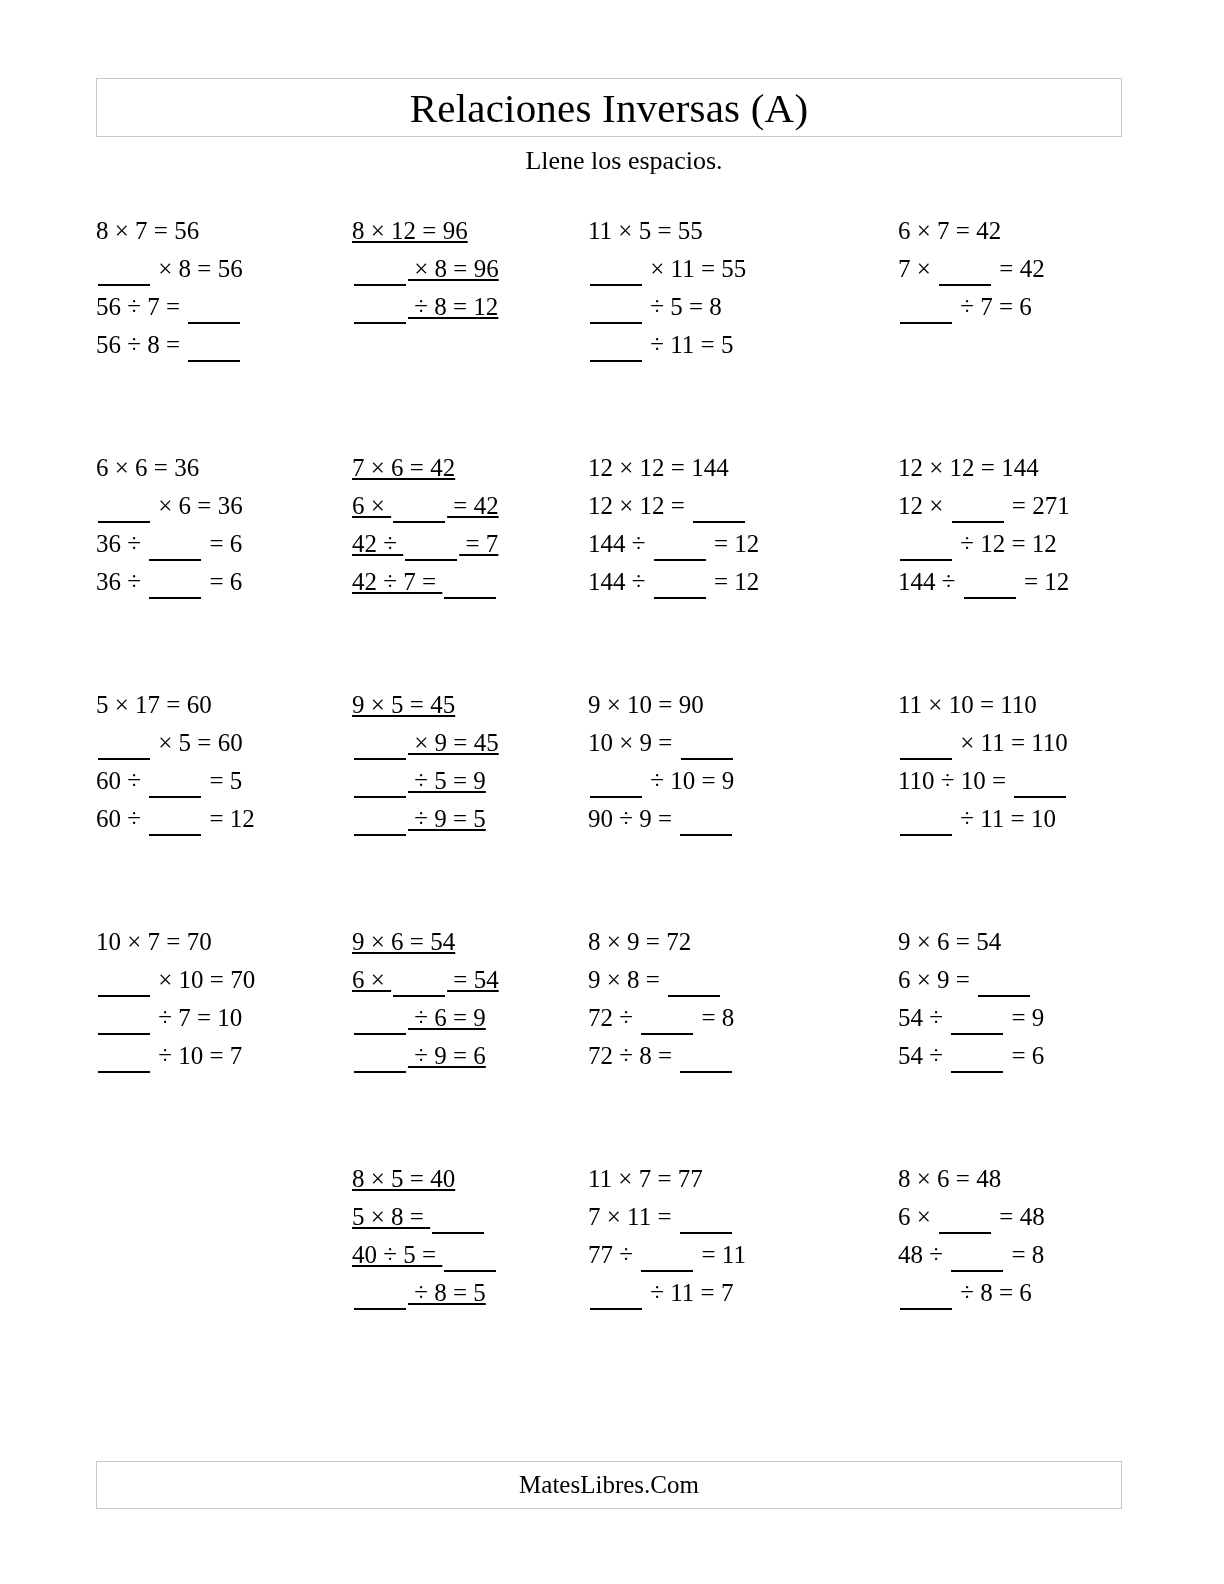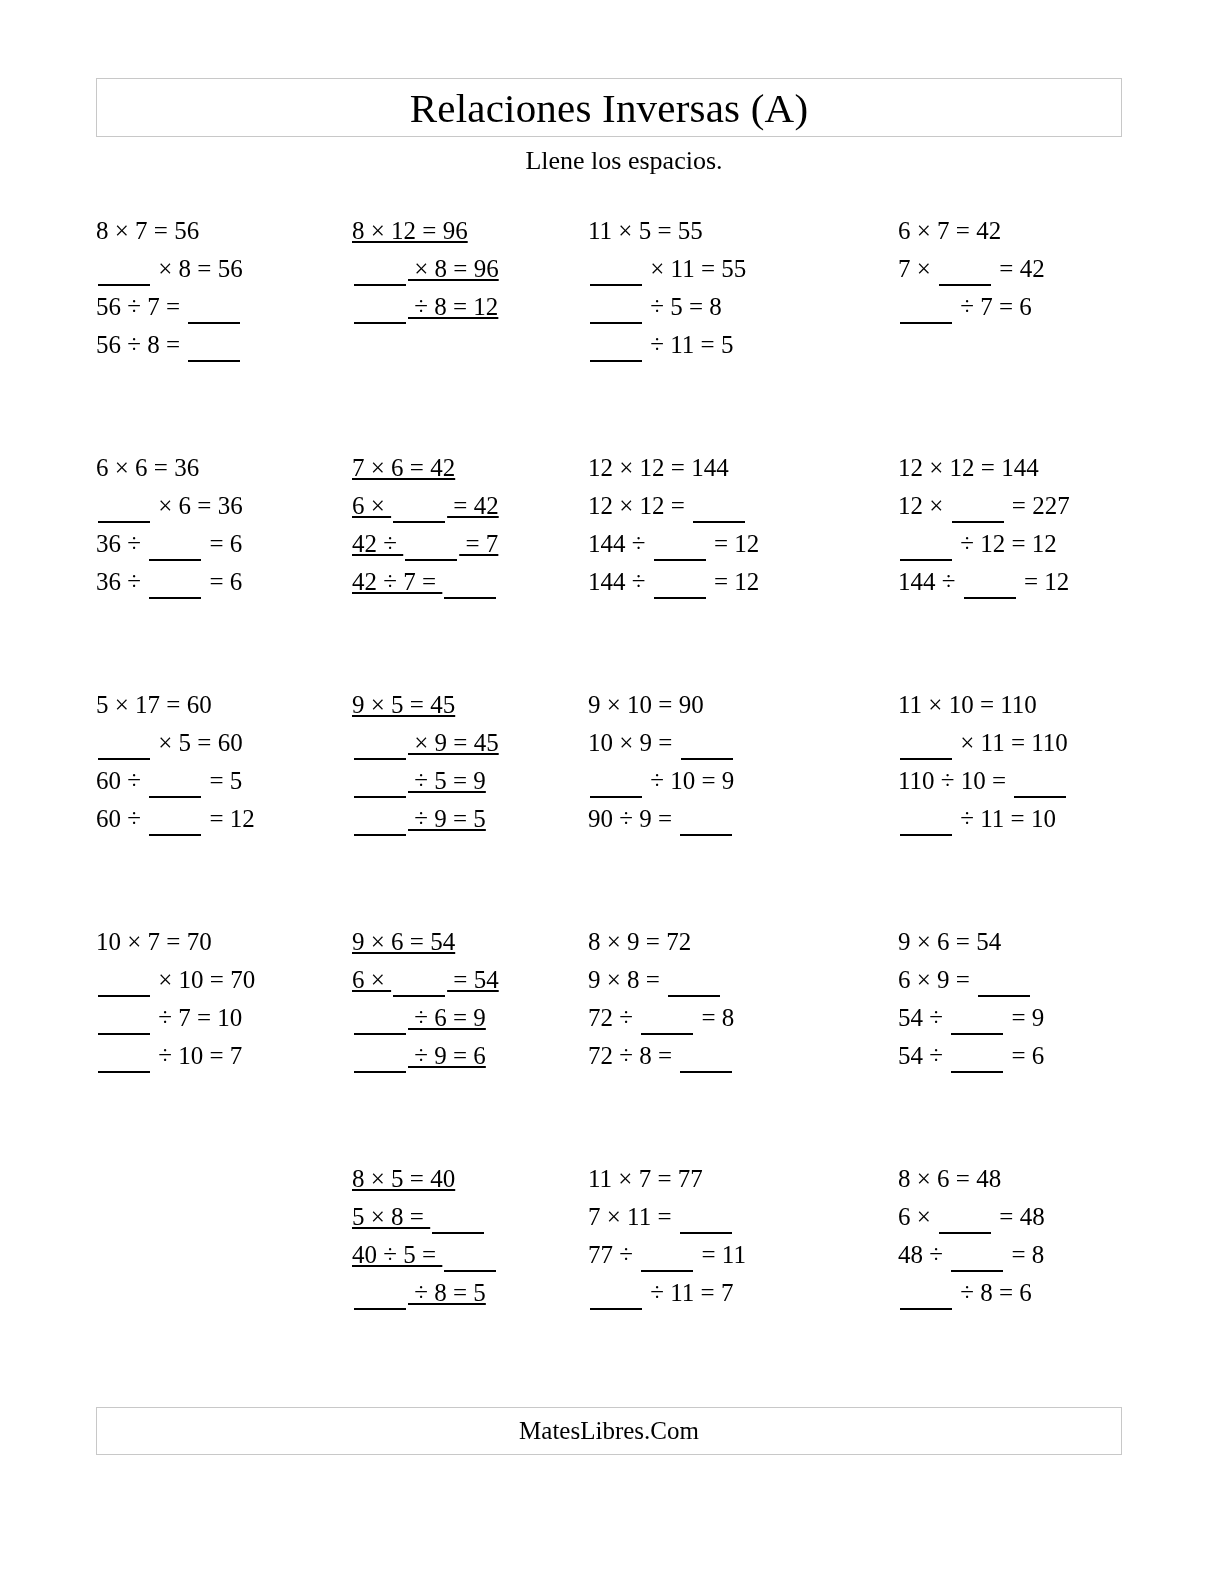--- a/index.html
+++ b/index.html
@@ -94,21 +94,21 @@
     height: 1px;
     vertical-align: -9px;
     border-bottom: 2px solid #000000;
     margin: 0 2px;
   }
 
   
   .footer-box {
     position: absolute;
     left: 96px;
-    top: 1407px;
+    top: 1461px;
     width: 1026px;
     height: 48px;
     border: 1px solid #c8c8c8;
     box-sizing: border-box;
     display: flex;
     align-items: center;
     justify-content: center;
   }
   .footer-text {
     font-size: 25px;
@@ -165,21 +165,21 @@
           <div class="pline"><span class="tok">42 ÷ 7 = </span><span class="blank"></span></div>
         </div>
         <div class="pcell c2">
           <div class="pline"><span class="tok">12 × 12 = 144</span></div>
           <div class="pline"><span class="tok">12 × 12 = </span><span class="blank"></span></div>
           <div class="pline"><span class="tok">144 ÷ </span><span class="blank"></span><span class="tok"> = 12</span></div>
           <div class="pline"><span class="tok">144 ÷ </span><span class="blank"></span><span class="tok"> = 12</span></div>
         </div>
         <div class="pcell c3">
           <div class="pline"><span class="tok">12 × 12 = 144</span></div>
-          <div class="pline"><span class="tok">12 × </span><span class="blank"></span><span class="tok"> = 227</span></div>
+          <div class="pline"><span class="tok">12 × </span><span class="blank"></span><span class="tok"> = 271</span></div>
           <div class="pline"><span class="blank"></span><span class="tok"> ÷ 12 = 12</span></div>
           <div class="pline"><span class="tok">144 ÷ </span><span class="blank"></span><span class="tok"> = 12</span></div>
         </div>
       </div>
       <div class="prow">
         <div class="pcell c0">
           <div class="pline"><span class="tok">5 × 17 = 60</span></div>
           <div class="pline"><span class="blank"></span><span class="tok"> × 5 = 60</span></div>
           <div class="pline"><span class="tok">60 ÷ </span><span class="blank"></span><span class="tok"> = 5</span></div>
           <div class="pline"><span class="tok">60 ÷ </span><span class="blank"></span><span class="tok"> = 12</span></div>

